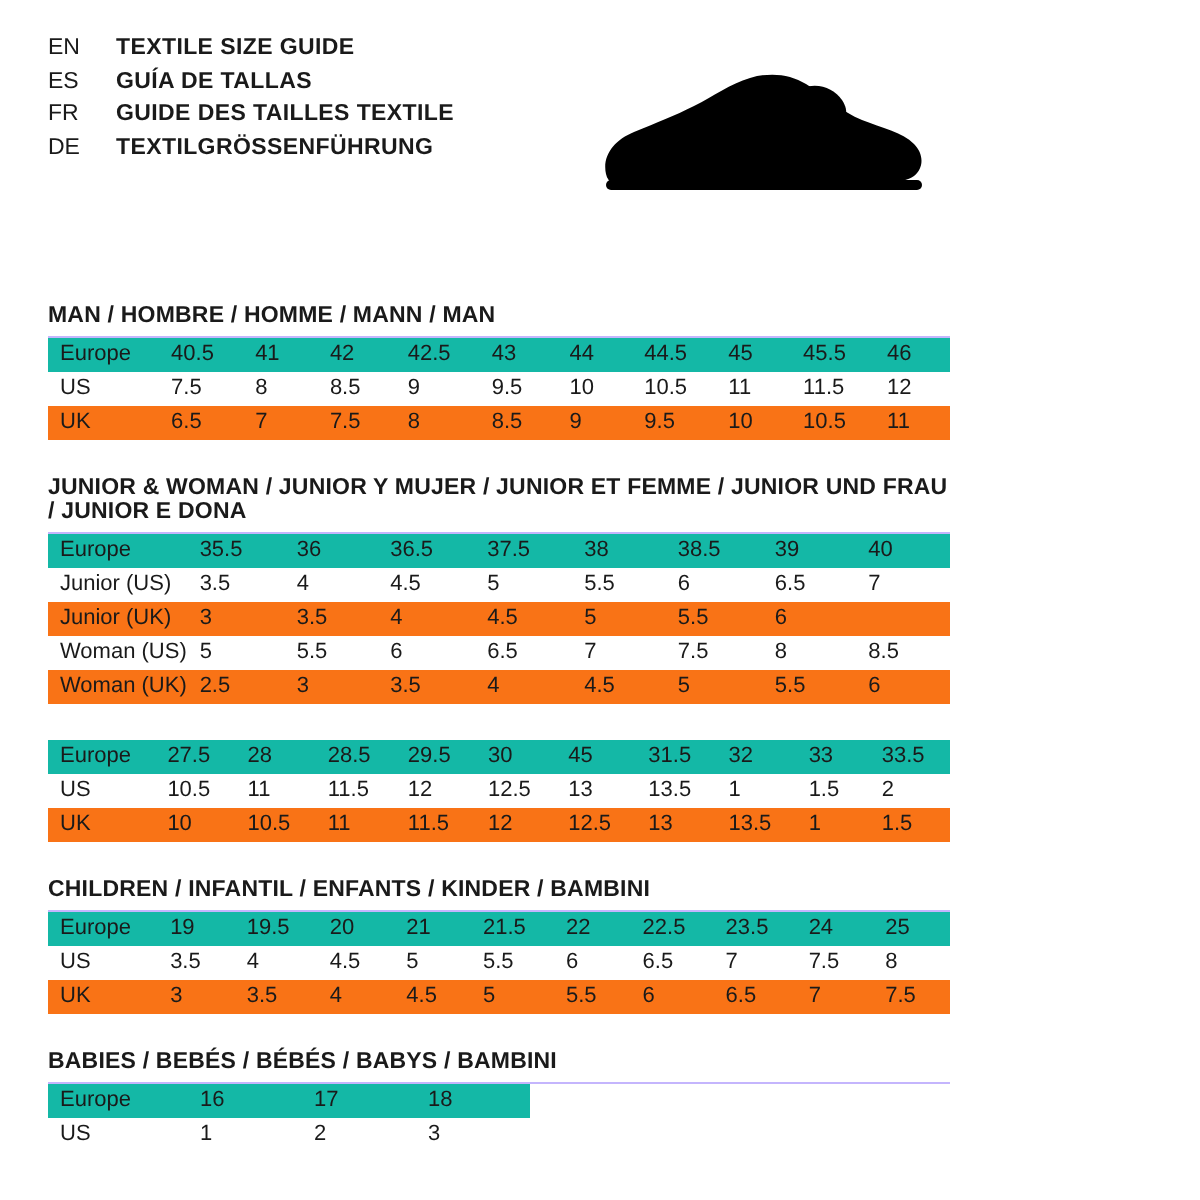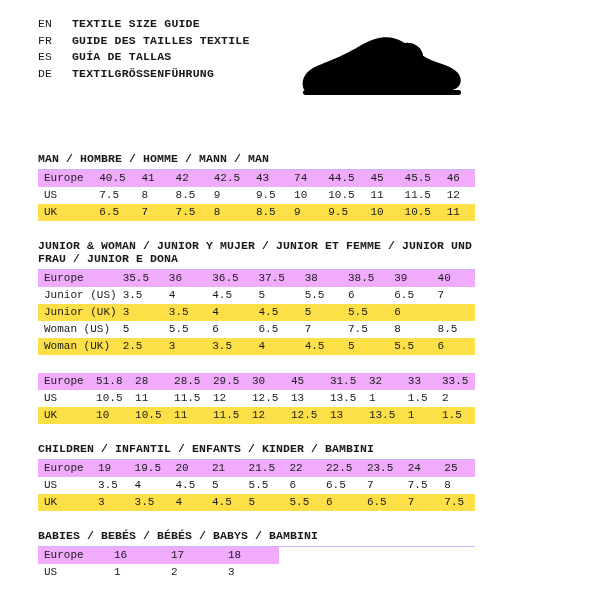--- a/index.html
+++ b/index.html
@@ -12,22 +12,21 @@
     height: 600px;
     font-family: "Liberation Sans", sans-serif;
     color: #1a1a1a;
     overflow: hidden;
   }
   .page {
     position: relative;
     width: 497px;
     height: 600px;
     box-sizing: border-box;
-    padding: 16px 22px 0 38px;
-    font-family: Liberation Mono, monospace;
+    padding: 16px 22px 0 24px;
   }
 
   
   .header {
     display: flex;
     align-items: flex-start;
     justify-content: space-between;
   }
   .lang-block {
     display: table;
@@ -96,47 +95,47 @@
   }
   td.label {
     width: 64px;
     padding-left: 4px;
   }
   td.val {
     width: 51px;
     text-align: left;
   }
   tr.shaded td {
-    background: #f0abfc;
+    background: #14b8a6;
   }
   tr.zebra td {
-    background: #fde047;
+    background: #f97316;
   }
   tr.plain td {
     background: #ffffff;
   }
 </style>
 </head>
 <body>
 
 <div class="page">
 
   <div class="header">
     <div class="lang-block">
       <div class="lang-row">
         <div class="lang-code">EN</div>
         <div class="lang-text">TEXTILE SIZE GUIDE</div>
       </div>
       <div class="lang-row">
+        <div class="lang-code">ES</div>
+        <div class="lang-text">GUÍA DE TALLAS</div>
+      </div>
+      <div class="lang-row">
         <div class="lang-code">FR</div>
         <div class="lang-text">GUIDE DES TAILLES TEXTILE</div>
-      </div>
-      <div class="lang-row">
-        <div class="lang-code">ES</div>
-        <div class="lang-text">GUÍA DE TALLAS</div>
       </div>
       <div class="lang-row">
         <div class="lang-code">DE</div>
         <div class="lang-text">TEXTILGRÖSSENFÜHRUNG</div>
       </div>
     </div>
 
     <div class="shoe-wrap">
       <svg viewBox="0 0 190 80" width="190" height="80" aria-hidden="true">
         <path fill="#000000" d="M30 55 C28 46 34 38 44 34 C56 29 64 26 74 21 C84 16 92 10 102 7 C112 4 122 5 130 10 C140 16 148 24 158 28 C168 32 178 34 184 40 C189 45 189 52 184 56 C178 60 166 60 150 60 C120 60 70 61 46 62 C36 62.5 31 60 30 55 Z"></path>
@@ -151,21 +150,21 @@
     <div class="section-title">MAN / HOMBRE / HOMME / MANN / MAN</div>
     <table class="sizes">
       <tbody>
           <tr class="shaded">
         <td class="label">Europe</td>
         <td class="val">40.5</td>
         <td class="val">41</td>
         <td class="val">42</td>
         <td class="val">42.5</td>
         <td class="val">43</td>
-        <td class="val">74</td>
+        <td class="val">44</td>
         <td class="val">44.5</td>
         <td class="val">45</td>
         <td class="val">45.5</td>
         <td class="val">46</td>
       </tr>
       <tr class="plain">
         <td class="label">US</td>
         <td class="val">7.5</td>
         <td class="val">8</td>
         <td class="val">8.5</td>
@@ -255,21 +254,21 @@
       </tr>
     </tbody>
       </table>
   </div>
 
   <div class="section">
     <table class="sizes">
       <tbody>
           <tr class="shaded">
         <td class="label">Europe</td>
-        <td class="val">51.8</td>
+        <td class="val">27.5</td>
         <td class="val">28</td>
         <td class="val">28.5</td>
         <td class="val">29.5</td>
         <td class="val">30</td>
         <td class="val">45</td>
         <td class="val">31.5</td>
         <td class="val">32</td>
         <td class="val">33</td>
         <td class="val">33.5</td>
       </tr>

